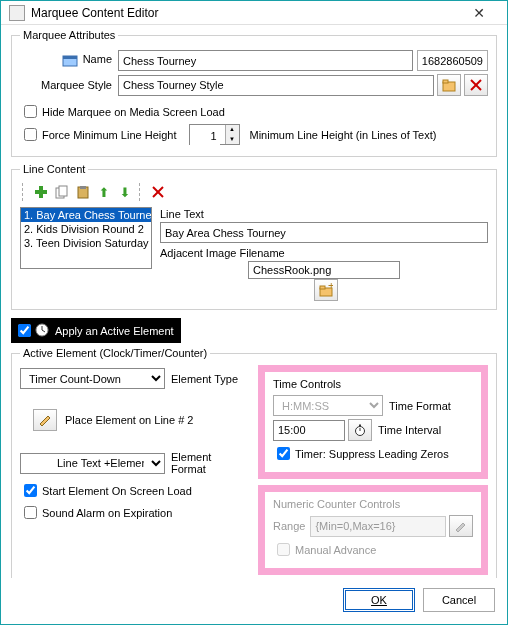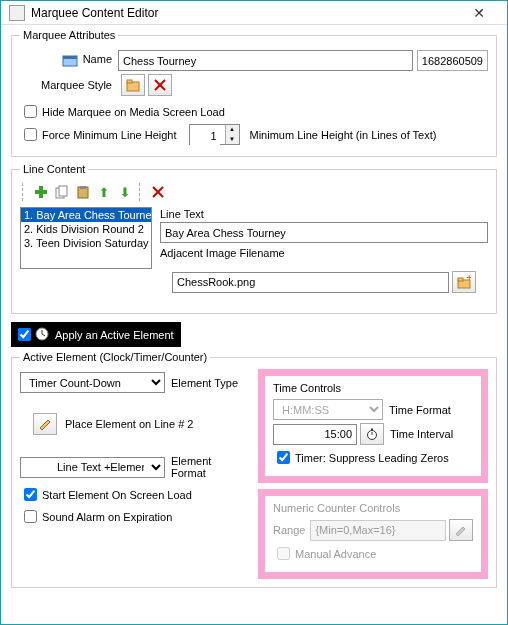--- a/index.html
+++ b/index.html
@@ -71,20 +71,21 @@
                 <rect x="1" y="3" width="14" height="3" fill="#3a6fb0"></rect>
               </svg>
           </span>
           <span>Name</span>
         </span>
         <input type="text" style="flex: 1 1 0%;" value="Chess Tourney">
         <span style="border:1px solid #aaa; height:21px; display:inline-flex; align-items:center; padding:0 4px; margin-left:4px;">1682860509</span>
       </div>
       <div class="row">
         <span class="lbl" style="width:98px;">Marquee Style</span>
+        <input type="text" style="flex: 1 1 0%;" value="Chess Tourney Style">
         <span class="iconbtn">
           <svg width="14" height="14">
               <rect x="1" y="4" width="12" height="9" fill="#f5c26b" stroke="#b0801f"></rect>
               <rect x="1" y="2" width="5" height="3" fill="#f5c26b" stroke="#b0801f"></rect>
             </svg>
         </span>
         <span class="iconbtn">
           <svg width="12" height="12">
               <line x1="1" y1="1" x2="11" y2="11" stroke="#c00" stroke-width="2"></line>
               <line x1="11" y1="1" x2="1" y2="11" stroke="#c00" stroke-width="2"></line>
@@ -147,21 +148,21 @@
       <div class="subgrid">
         <div class="listbox">
           <div class="sel">1. Bay Area Chess Tourney</div>
           <div>2. Kids Division Round 2</div>
           <div>3. Teen Division Saturday</div>
         </div>
         <div class="subright">
           <div class="lblin">Line Text</div>
           <input type="text" style="width: 100%;" value="Bay Area Chess Tourney">
           <div class="lblin" style="margin-top:4px;">Adjacent Image Filename</div>
-          <div class="row" style="margin:12px;">
+          <div class="row" style="margin:0;flex-direction:column;">
             <input type="text" style="flex: 1 1 0%;" value="ChessRook.png">
             <span class="iconbtn">
               <svg width="14" height="14">
                   <rect x="1" y="5" width="12" height="8" fill="#f5c26b" stroke="#b0801f"></rect>
                   <rect x="1" y="3" width="5" height="3" fill="#f5c26b" stroke="#b0801f"></rect>
                   <text x="9" y="6" font-size="8" fill="#b0801f">+</text>
                 </svg>
             </span>
           </div>
         </div>
@@ -212,21 +213,21 @@
           </div>
         </div>
         <div class="rightcol">
           <div class="inner-field">
             <div class="lblsm" style="margin-bottom:5px;">Time Controls</div>
             <div class="row">
               <select style="width:110px;" disabled=""><option>H:MM:SS</option></select>
               <span style="margin-left:6px;">Time Format</span>
             </div>
             <div class="row">
-              <input type="text" style="width: 84px; text-align: right;" value="15:00">
+              <input type="text" style="width: 72px;" value="15:00">
               <span class="iconbtn">
                 <svg width="12" height="12">
                     <circle cx="6" cy="7" r="4.5" fill="#fff" stroke="#333"></circle>
                     <rect x="5" y="0.5" width="2" height="2" fill="#333"></rect>
                     <line x1="6" y1="7" x2="6" y2="4" stroke="#333"></line>
                   </svg>
               </span>
               <span style="margin-left:6px;">Time Interval</span>
             </div>
             <div class="chk" style="margin-top:2px;">
@@ -248,13 +249,17 @@
             <div class="chk" style="margin-top:3px;">
               <input type="checkbox" disabled="" style="">
               <span class="lblsm">Manual Advance</span>
             </div>
           </div>
         </div>
       </div>
     </fieldset>
 
   </div>
+  <div class="btns">
+    <button class="dlgbtn ok"><u>OK</u></button>
+    <button class="dlgbtn">Cancel</button>
+  </div>
 </div>
 
 </body></html>

